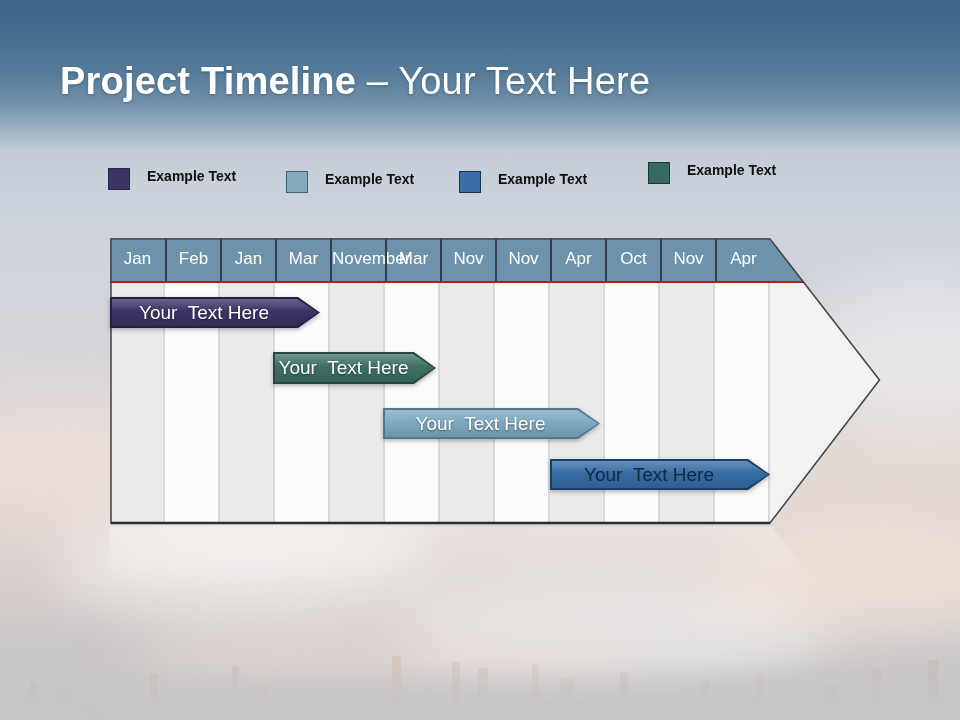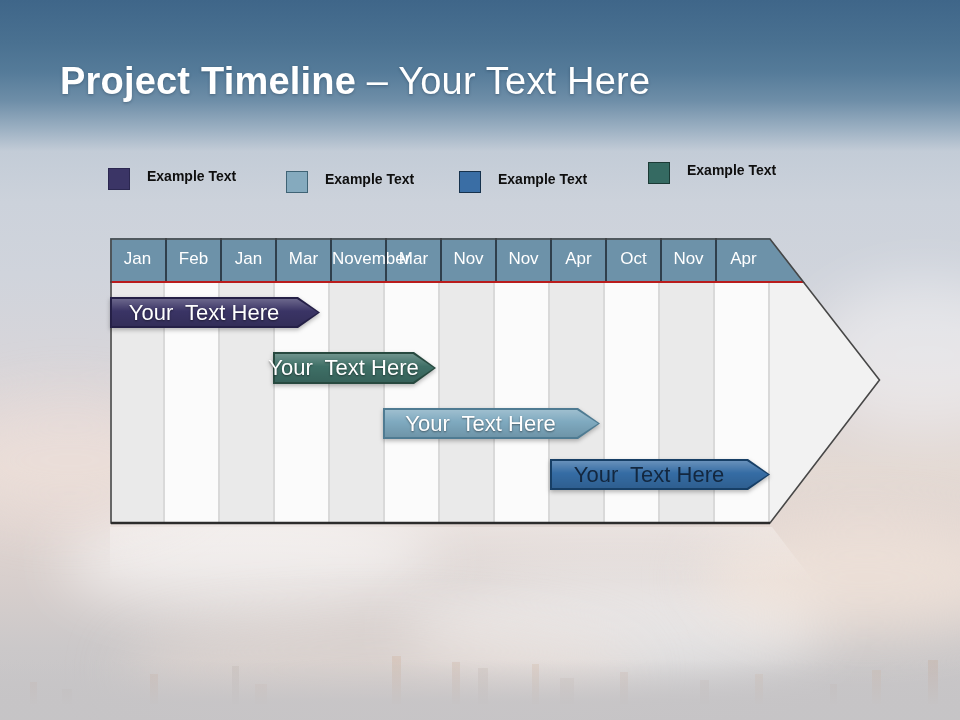--- a/index.html
+++ b/index.html
@@ -49,21 +49,21 @@
 
   
   .bar{position:absolute;filter:drop-shadow(0 2px 2px rgba(0,0,0,.28));}
   .bar-shape{position:absolute;left:0;top:0;right:0;bottom:0;
       clip-path:polygon(0 0,calc(100% - 22px) 0,100% 50%,calc(100% - 22px) 100%,0 100%);}
   .bar-fill{position:absolute;left:2px;top:2px;right:2px;bottom:2px;
       clip-path:polygon(0 0,calc(100% - 21px) 0,100% 50%,calc(100% - 21px) 100%,0 100%);}
   .bar-fill:after{content:"";position:absolute;inset:0;
       background:linear-gradient(180deg,rgba(255,255,255,.25),rgba(255,255,255,0) 45%,rgba(0,0,0,.12));}
   .bar-label{position:absolute;left:0;top:0;right:22px;bottom:0;display:flex;
-      align-items:center;justify-content:center;font-size:22px;white-space:pre;
+      align-items:center;justify-content:center;font-size:19px;white-space:pre;
       z-index:2;}
   .bar-label.light{color:#fff;text-shadow:0 1px 2px rgba(0,0,0,.45);}
   .bar-label.dark{color:#13273f;}
 
   
   .reflection{position:absolute;left:0;top:289px;width:770px;height:55px;opacity:.55;
       background:linear-gradient(180deg,rgba(255,255,255,.55),rgba(255,255,255,0));
       clip-path:polygon(0 0,662px 0,704px 55px,0 55px);}
 </style>
 </head>

